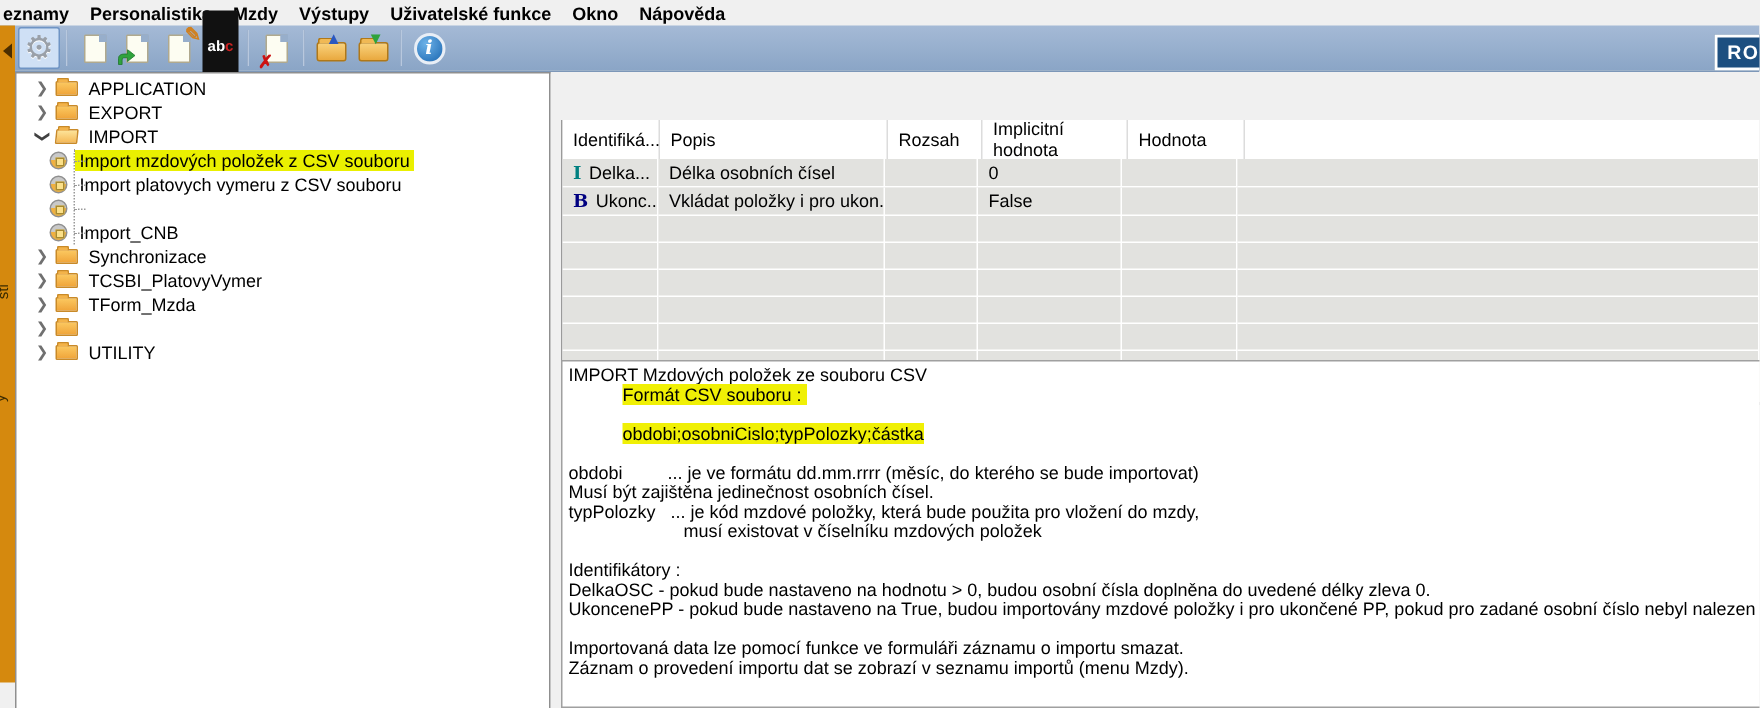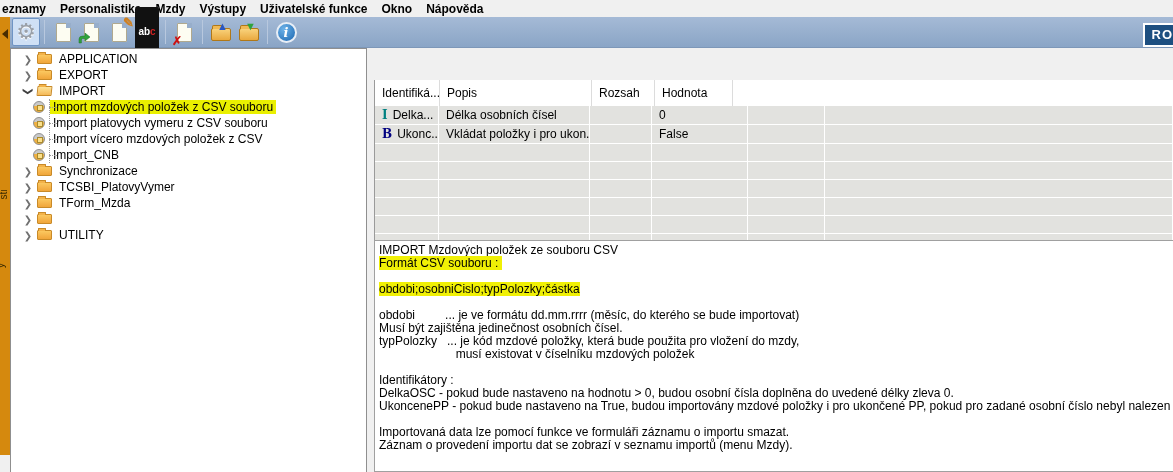--- a/index.html
+++ b/index.html
@@ -75,21 +75,21 @@
   .grid-row { display:flex; height:19px; background:#fff; }
   .grid-row.empty { height:18px; }
   .g-cell { background:#e2e2df; border-right:1px solid #fff; border-bottom:1px solid #fff;
     display:flex; align-items:center; padding-left:7px; overflow:hidden; white-space:nowrap; }
   .tglyph { font-family:"DejaVu Serif", serif; font-weight:bold; font-size:12px; margin-right:5px; }
 
   
   .desc-panel { position:absolute; left:374px; top:240px; width:885px; height:232px; background:#fff;
     border:1px solid #a0a0a0; border-right:none; padding:3px 0 0 4px; overflow:hidden; }
   .desc-line { font-size:12px; line-height:13px; height:13px; white-space:pre; }
-  .desc-line span.hl { background:#f0f005; }
+  .desc-line span.hl { background:#f0f005;margin-left:36px; }
 </style>
 </head>
 <body>
 
 <div class="menubar" id="menubar">
     <span class="menu-item">eznamy</span>
     <span class="menu-item">Personalistika</span>
     <span class="menu-item">Mzdy</span>
     <span class="menu-item">Výstupy</span>
     <span class="menu-item">Uživatelské funkce</span>
@@ -170,21 +170,20 @@
       <div class="tree-row lvl2 selected">
         <span class="func-icon tw"></span>
         <span class="tree-label">Import mzdových položek z CSV souboru</span>
       </div>
       <div class="tree-row lvl2">
         <span class="func-icon tw"></span>
         <span class="tree-label">Import platovych vymeru z CSV souboru</span>
       </div>
       <div class="tree-row lvl2">
         <span class="func-icon tw"></span>
-        <span class="tree-label">Import vícero mzdových položek z CSV</span>
       </div>
       <div class="tree-row lvl2">
         <span class="func-icon tw"></span>
         <span class="tree-label">Import_CNB</span>
       </div>
       <div class="tree-row lvl1">
         <span class="expander tw">❯</span>
         <span class="tfolder tw"></span>
         <span class="tree-label">Synchronizace</span>
       </div>
@@ -209,20 +208,21 @@
       </div>
       <div class="vline" style="top: 50px; height: 64px;"></div>
     </div>
 </div>
 
 <div class="grid-panel">
   <div class="grid-header" id="grid-header">
       <div class="gh-cell" style="width: 65px; flex: 0 0 65px;">Identifiká...</div>
       <div class="gh-cell" style="width: 152px; flex: 0 0 152px;">Popis</div>
       <div class="gh-cell" style="width: 63px; flex: 0 0 63px;">Rozsah</div>
+      <div class="gh-cell" style="width: 97px; flex: 0 0 97px;">Implicitní hodnota</div>
       <div class="gh-cell" style="width: 78px; flex: 0 0 78px; text-align: right;">Hodnota</div>
       <div class="gh-cell" style="flex: 1 1 0%; border-right: none;"></div>
     </div>
   <div id="grid-rows">
       <div class="grid-row">
         <div class="g-cell" style="flex: 0 0 64px; width: 64px;"><span class="tglyph" style="color: rgb(0, 128, 128);">I</span>Delka...</div>
         <div class="g-cell" style="flex: 0 0 151px; width: 151px;">Délka osobních čísel</div>
         <div class="g-cell" style="flex: 0 0 62px; width: 62px;"></div>
         <div class="g-cell" style="flex: 0 0 96px; width: 96px;">0</div>
         <div class="g-cell" style="flex: 0 0 77px; width: 77px;"></div>

